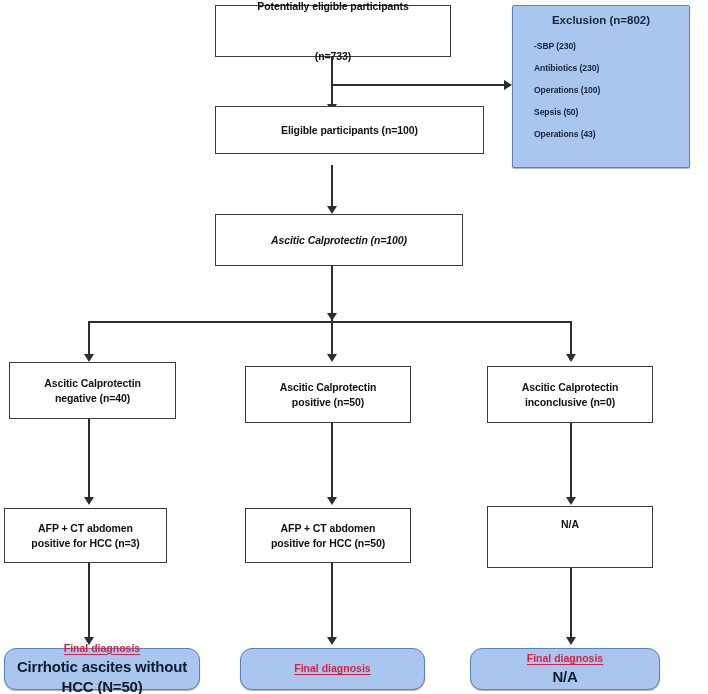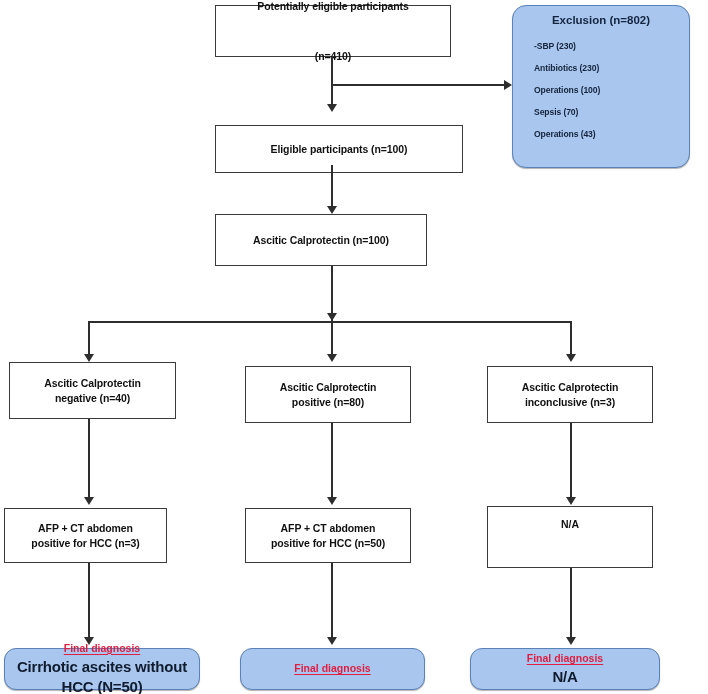--- a/index.html
+++ b/index.html
@@ -36,21 +36,21 @@
     letter-spacing: -0.1px;
   }
   .node-blue {
     background: #a8c6ee;
     border: 1.4px solid #5a81b8;
     border-radius: 12px;
     color: #11223c;
     box-shadow: 0 1px 1px rgba(0,0,0,0.30);
   }
   .node-blue-round {
-    border-radius: 14px;
+    border-radius: 2px;
   }
 
   
   .excl-title {
     font-weight: bold;
     font-size: 11.5px;
     color: #15253f;
     text-align: center;
     width: 100%;
     margin-top: 7px;
@@ -114,48 +114,48 @@
     border-left: 8px solid #2e2e2e;
   }
 </style>
 </head>
 <body>
 
 <div id="canvas">
 
   <div class="node node-plain" style="left:215px; top:5px; width:236px; height:52px;gap:36px;">
     <span class="node-line">Potentially eligible participants</span>
-    <span class="node-line">(n=410)</span>
+    <span class="node-line">(n=733)</span>
   </div>
 
   <div class="node node-blue node-blue-round" style="left:512px; top:5px; width:178px; height:163px; justify-content:flex-start;">
     <div class="excl-title">Exclusion (n=802)</div>
     <div class="excl-list">
       <div class="excl-item">-SBP (230)</div>
       <div class="excl-item">Antibiotics (230)</div>
       <div class="excl-item">Operations (100)</div>
-      <div class="excl-item">Sepsis (70)</div>
+      <div class="excl-item">Sepsis (50)</div>
       <div class="excl-item">Operations (43)</div>
     </div>
   </div>
 
   <div class="vline" style="left:331px; top:57px; height:48px;"></div>
   <div class="arrow-down" style="left:327px; top:104px;"></div>
 
   <div class="hline" style="left:331px; top:84px; width:174px;"></div>
   <div class="arrow-right" style="left:504px; top:80px;"></div>
 
-  <div class="node node-plain" style="left:215px; top:125px; width:248px; height:48px;">
+  <div class="node node-plain" style="left:215px; top:106px; width:269px; height:48px;">
     <span class="node-line">Eligible participants (n=100)</span>
   </div>
 
   <div class="vline" style="left:331px; top:165px; height:42px;"></div>
   <div class="arrow-down" style="left:327px; top:206px;"></div>
 
-  <div class="node node-plain" style="left:215px; top:214px; width:212px; height:52px;">
+  <div class="node node-plain" style="left:215px; top:214px; width:248px; height:52px;font-style:italic;">
     <span class="node-line">Ascitic Calprotectin (n=100)</span>
   </div>
 
   <div class="vline" style="left:331px; top:266px; height:56px;"></div>
   <div class="arrow-down" style="left:327px; top:313px;"></div>
   <div class="hline" style="left:88px; top:321px; width:483px;"></div>
 
   <div class="vline" style="left:88px; top:321px; height:36px;"></div>
   <div class="arrow-down" style="left:84px; top:354px;"></div>
 
@@ -165,26 +165,26 @@
   <div class="vline" style="left:570px; top:321px; height:36px;"></div>
   <div class="arrow-down" style="left:566px; top:354px;"></div>
 
   <div class="node node-plain" style="left:9px; top:362px; width:167px; height:57px;">
     <span class="node-line">Ascitic Calprotectin</span>
     <span class="node-line">negative (n=40)</span>
   </div>
 
   <div class="node node-plain" style="left:245px; top:366px; width:166px; height:57px;">
     <span class="node-line">Ascitic Calprotectin</span>
-    <span class="node-line">positive (n=80)</span>
+    <span class="node-line">positive (n=50)</span>
   </div>
 
   <div class="node node-plain" style="left:487px; top:366px; width:166px; height:57px;">
     <span class="node-line">Ascitic Calprotectin</span>
-    <span class="node-line">inconclusive (n=3)</span>
+    <span class="node-line">inconclusive (n=0)</span>
   </div>
 
   <div class="vline" style="left:88px; top:419px; height:80px;"></div>
   <div class="arrow-down" style="left:84px; top:497px;"></div>
 
   <div class="vline" style="left:331px; top:423px; height:76px;"></div>
   <div class="arrow-down" style="left:327px; top:497px;"></div>
 
   <div class="vline" style="left:570px; top:423px; height:76px;"></div>
   <div class="arrow-down" style="left:566px; top:497px;"></div>

